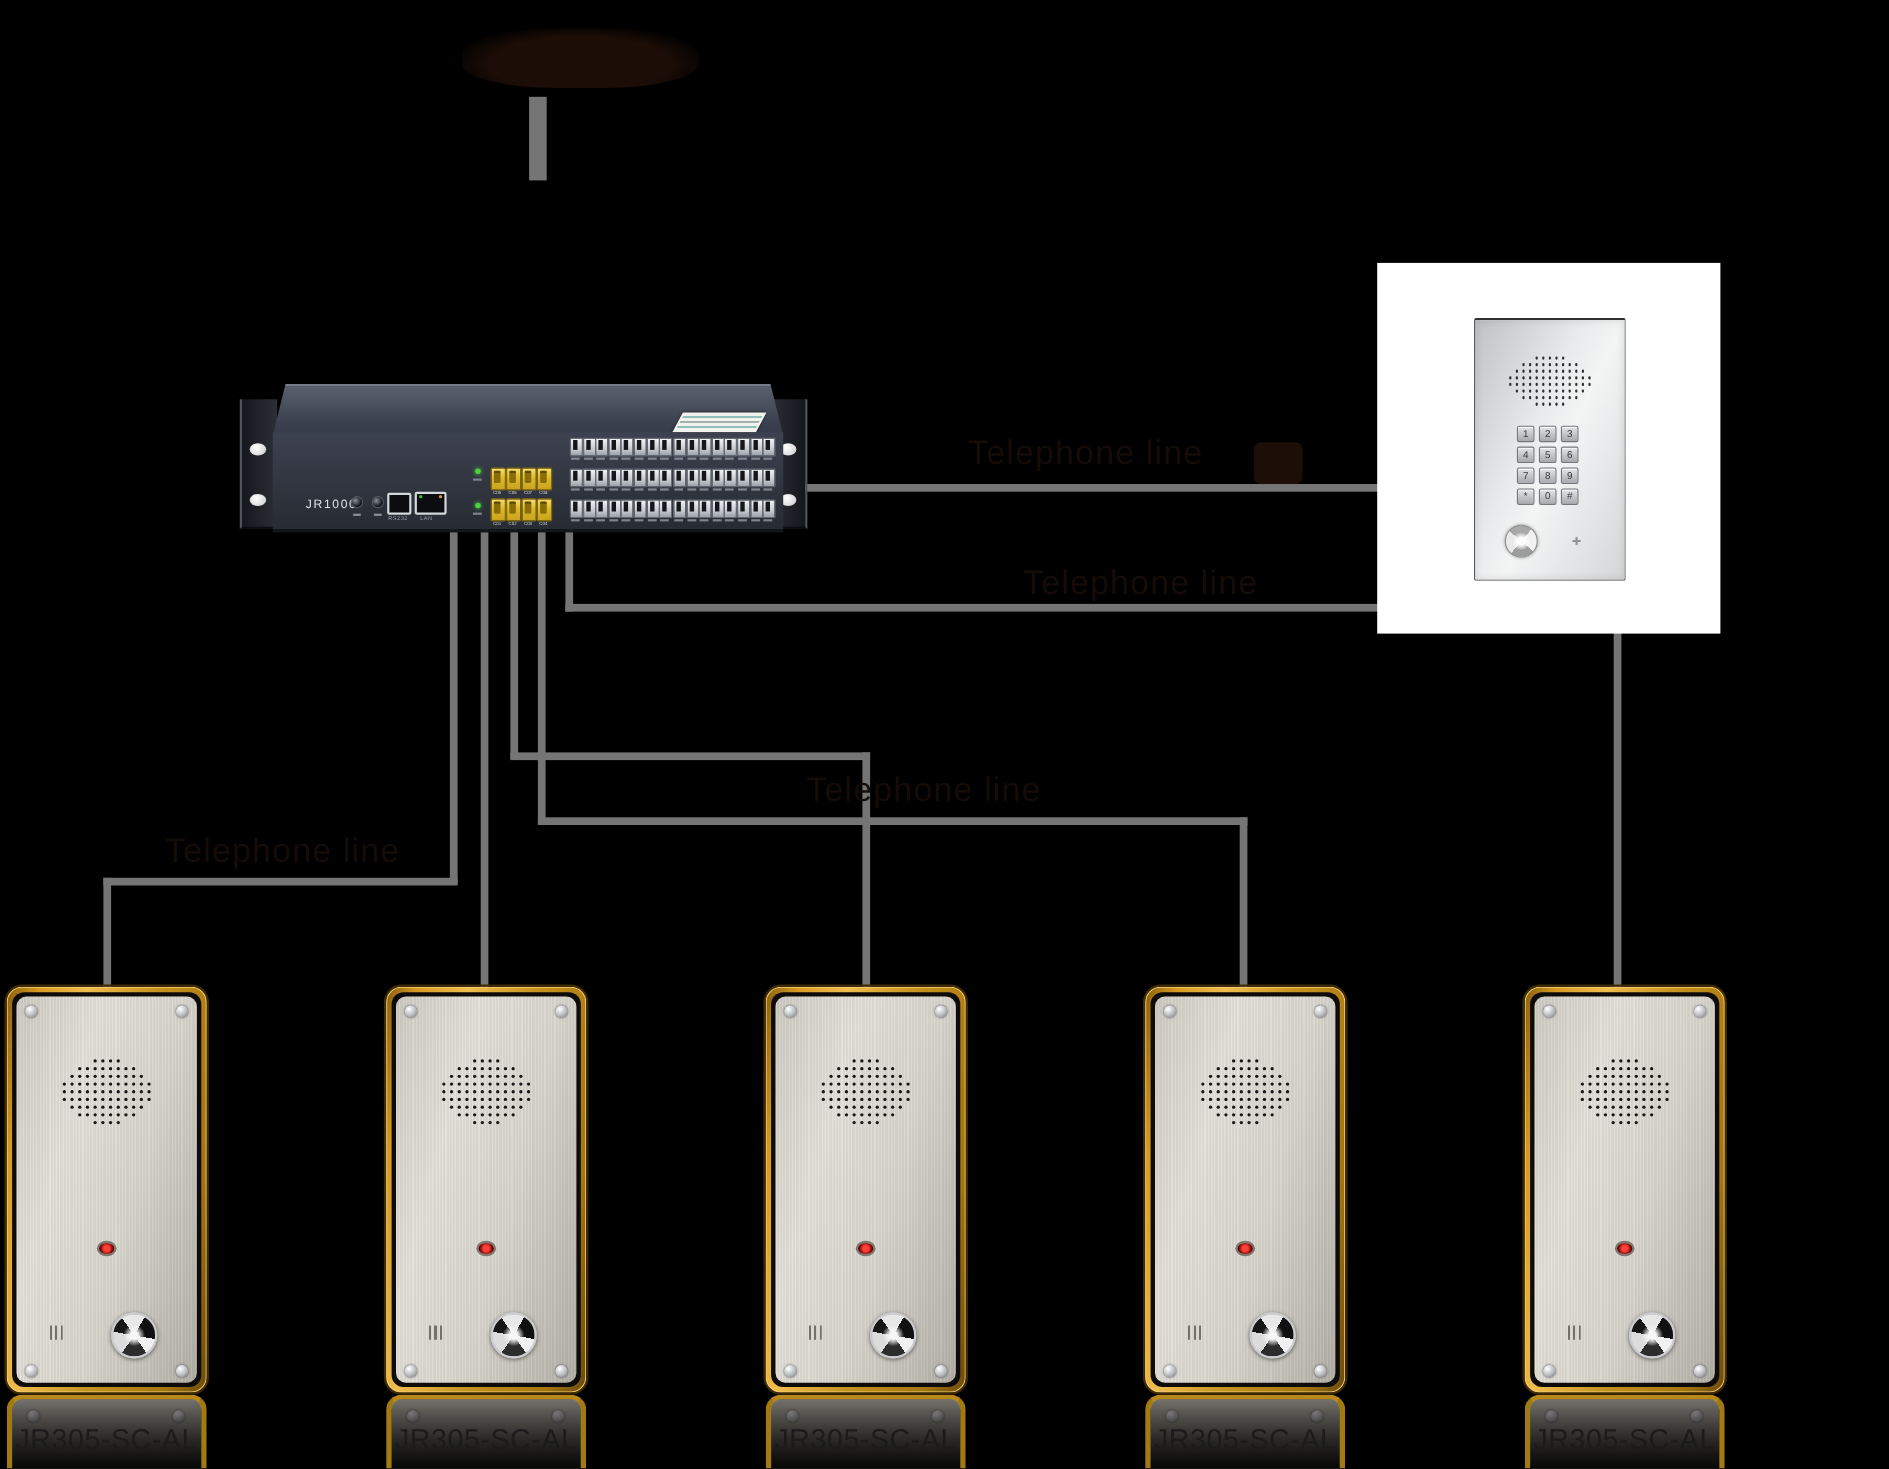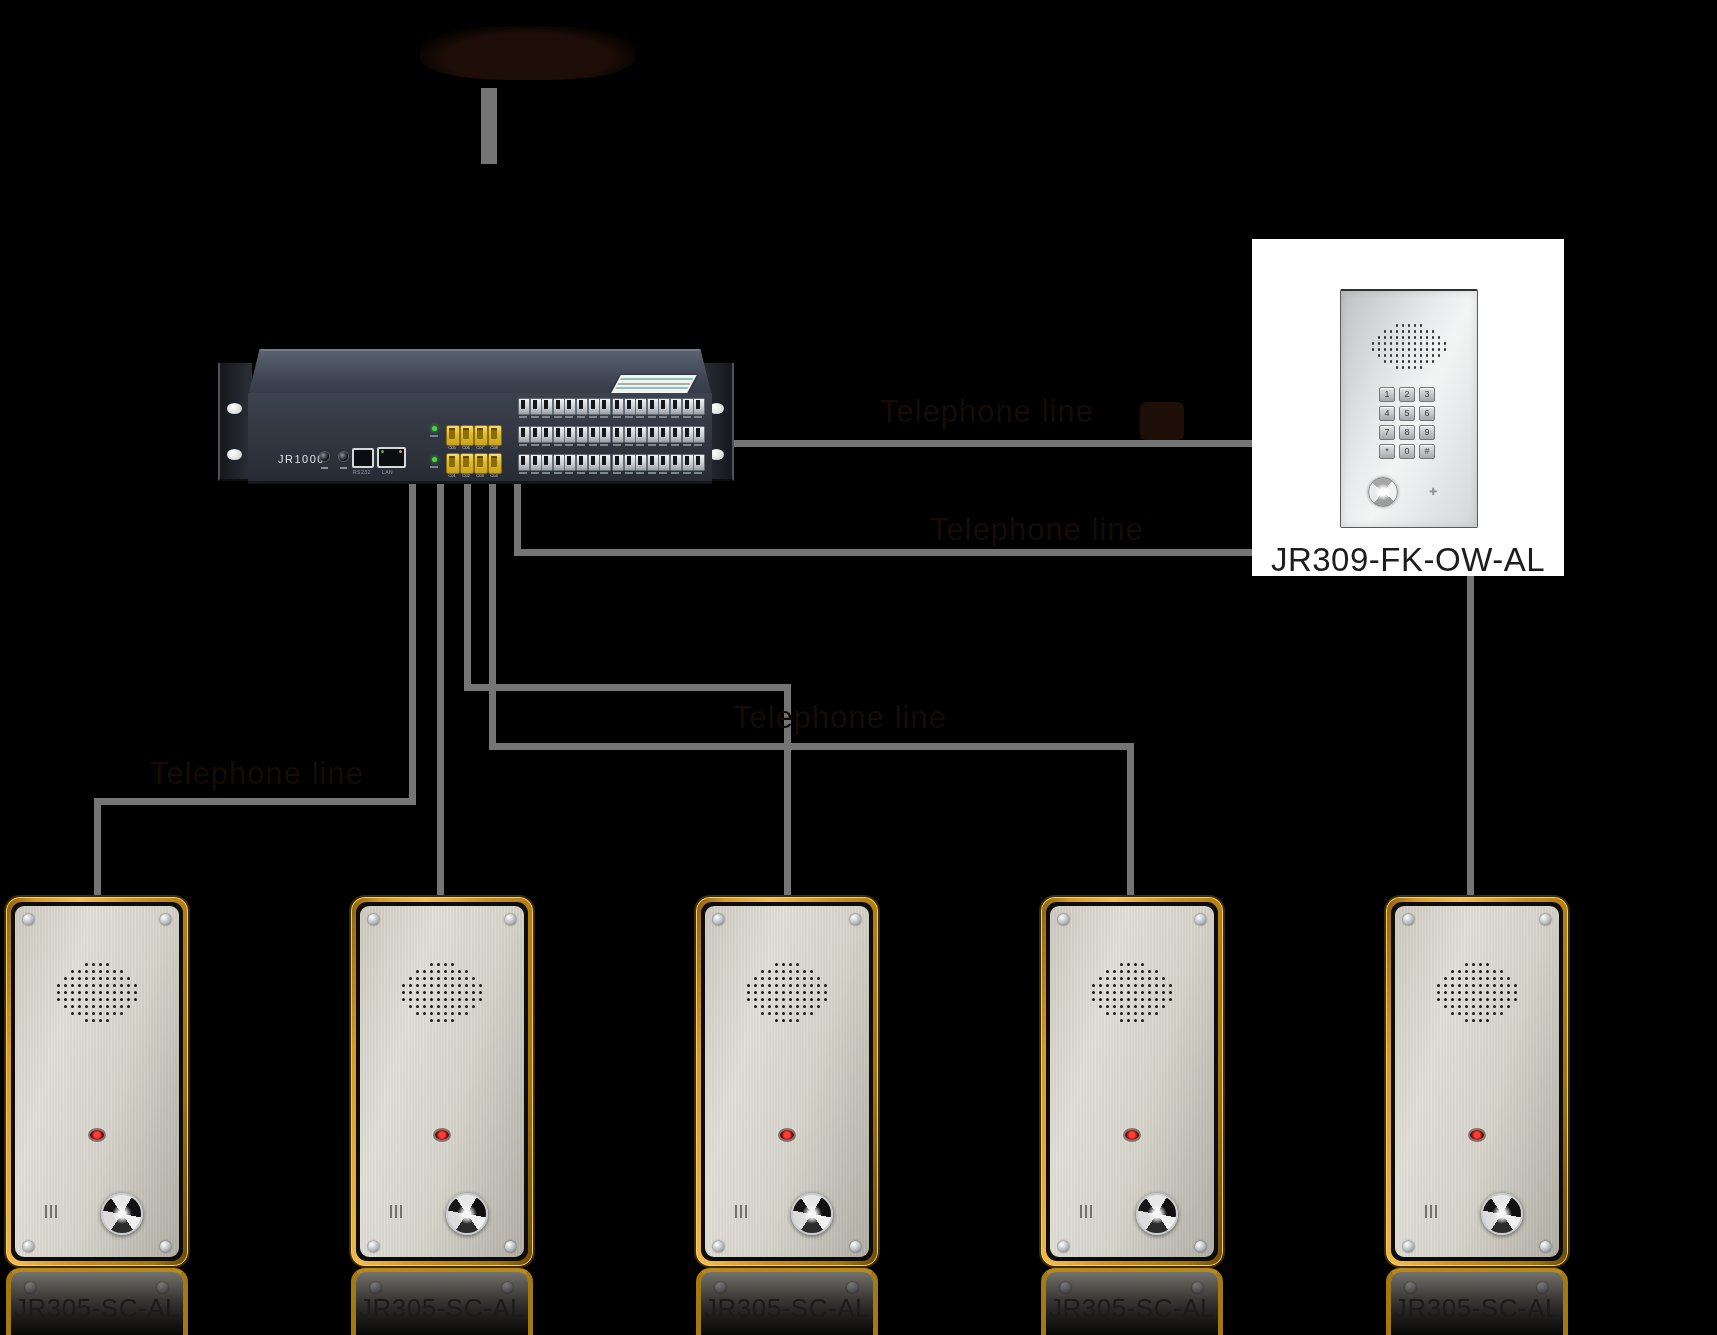--- a/index.html
+++ b/index.html
@@ -364,21 +364,20 @@
           <div class="wp-key" style="left: 38px; top: 134px;">7</div>
           <div class="wp-key" style="left: 58px; top: 134px;">8</div>
           <div class="wp-key" style="left: 78px; top: 134px;">9</div>
           <div class="wp-key" style="left: 38px; top: 153px;">*</div>
           <div class="wp-key" style="left: 58px; top: 153px;">0</div>
           <div class="wp-key" style="left: 78px; top: 153px;">#</div>
         </div>
       <div class="wp-call"></div>
       <div class="wp-cross">✚</div>
     </div>
-    <div class="wp-label">JR309-FK-OW-AL</div>
   </div>
 
   <div id="wire-labels">
       <div class="wire-label" style="left: 880px; top: 394px;">Telephone line</div>
       <div class="wire-label" style="left: 930px; top: 512px;">Telephone line</div>
       <div class="wire-label" style="left: 733px; top: 700px;">Telephone line</div>
       <div class="wire-label" style="left: 150px; top: 756px;">Telephone line</div>
     </div>
 <div class="dp" style="display: block; left: 4px;">
     <div class="dp-frame"></div>

